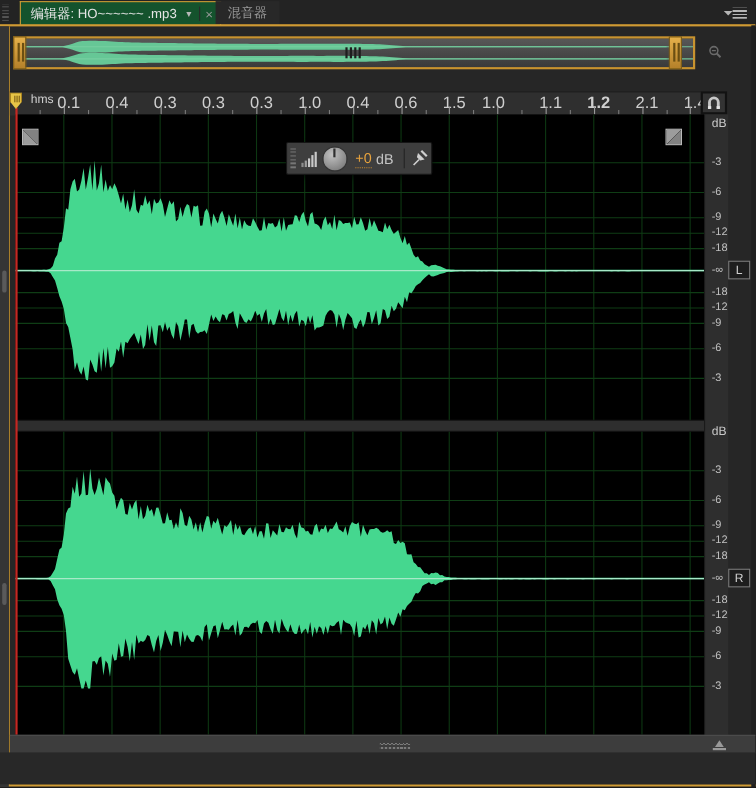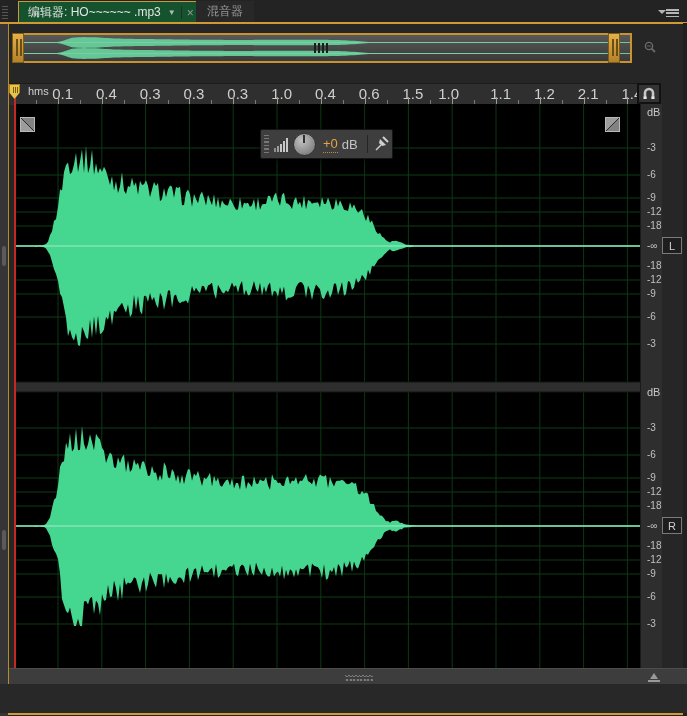--- a/index.html
+++ b/index.html
@@ -180,21 +180,21 @@
       <div class="abs rlabel" style="left: 296.8px;">0.4</div>
       <div class="abs tick-major" style="left: 311.8px;"></div>
       <div class="abs rlabel" style="left: 340.6px;">0.6</div>
       <div class="abs tick-major" style="left: 355.6px;"></div>
       <div class="abs rlabel" style="left: 384.4px;">1.5</div>
       <div class="abs tick-major" style="left: 399.4px;"></div>
       <div class="abs rlabel" style="left: 420px;">1.0</div>
       <div class="abs tick-major" style="left: 443.2px;"></div>
       <div class="abs rlabel" style="left: 472px;">1.1</div>
       <div class="abs tick-major" style="left: 487px;"></div>
-      <div class="abs rlabel" style="left: 515.8px;">1.2</div>
+      <div class="abs rlabel" style="left: 515.8px; font-weight: bold;">1.2</div>
       <div class="abs tick-major" style="left: 530.8px;"></div>
       <div class="abs rlabel" style="left: 559.6px;">2.1</div>
       <div class="abs tick-major" style="left: 574.6px;"></div>
       <div class="abs rlabel" style="left: 603.4px;">1.4</div>
       <div class="abs tick-major" style="left: 618.4px;"></div>
       <div class="abs tick-minor" style="left: 27.1px;"></div>
       <div class="abs tick-minor" style="left: 70.9px;"></div>
       <div class="abs tick-minor" style="left: 114.7px;"></div>
       <div class="abs tick-minor" style="left: 158.5px;"></div>
       <div class="abs tick-minor" style="left: 202.3px;"></div>

